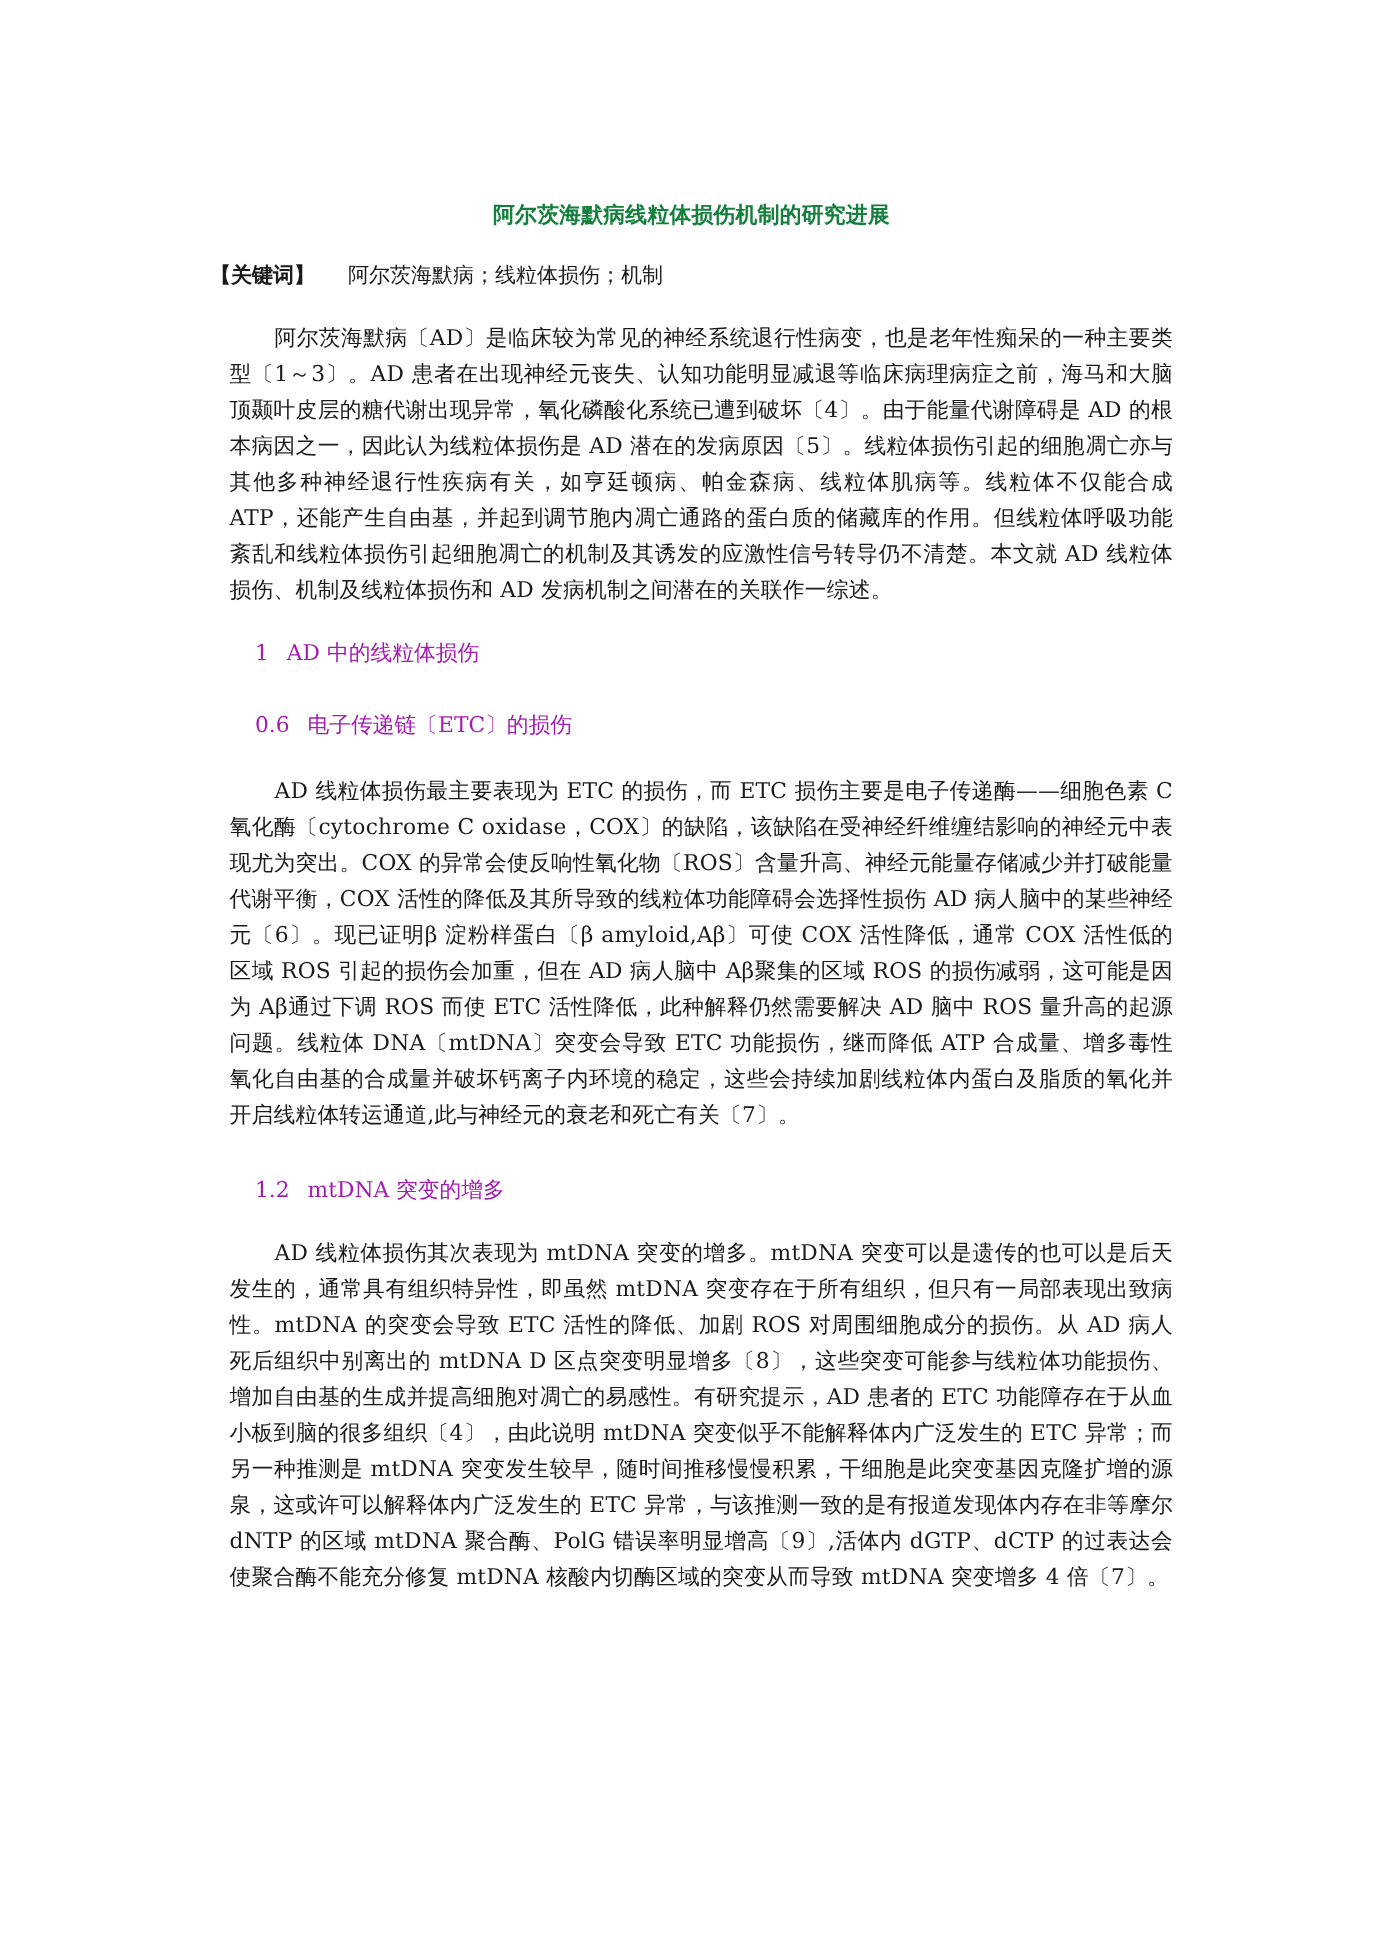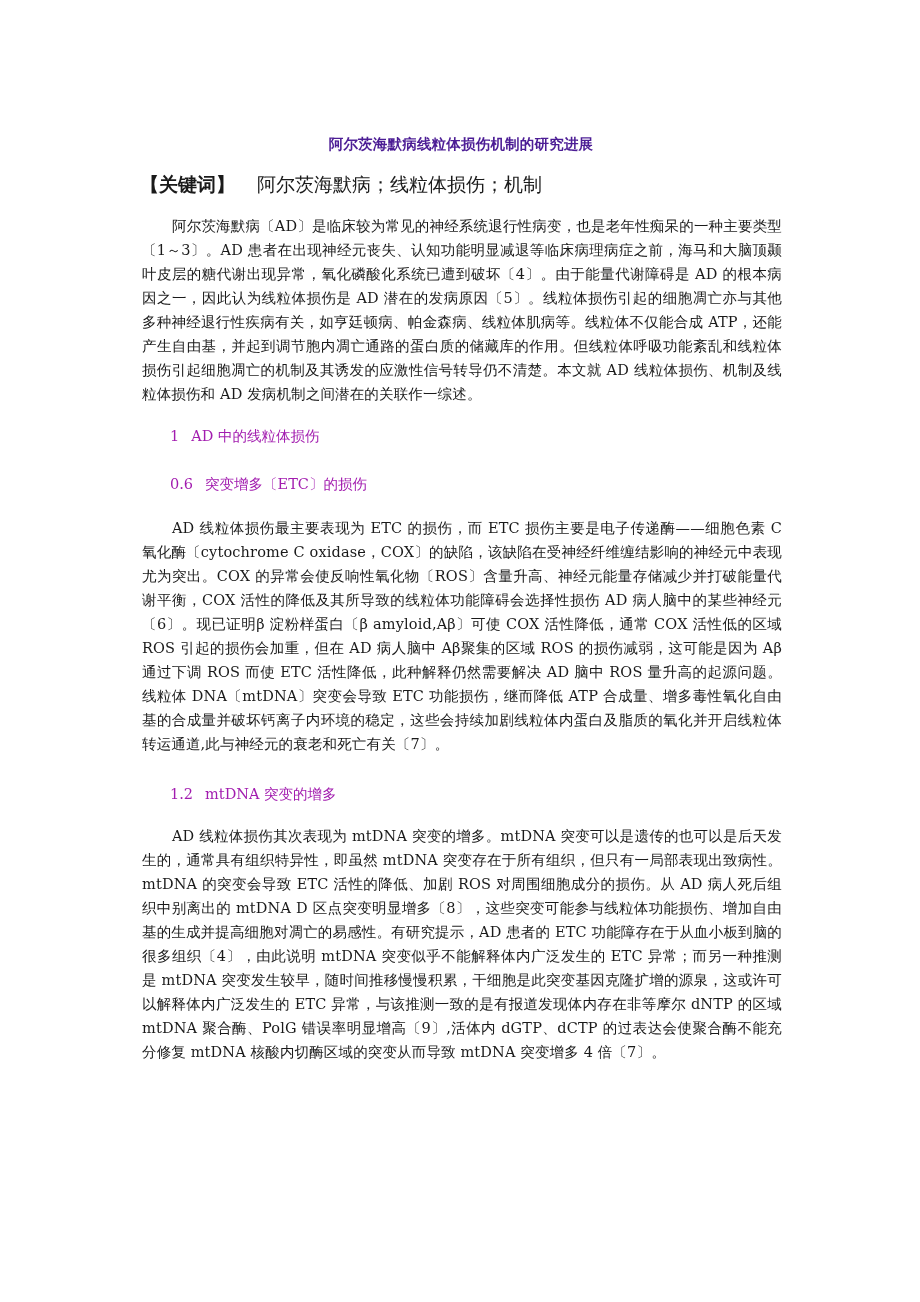--- a/index.html
+++ b/index.html
@@ -23,50 +23,50 @@
     position: absolute;
     left: 140px;
     top: 132px;
     width: 642px;
   }
 
   .doc-title {
     font-family: "DejaVu Serif", "Liberation Serif", serif;
     font-size: 14.5px;
     line-height: 24px;
-    color: #4c1d95;
+    color: #15803d;
     text-align: center;
     margin: 0 0 16px 0;
     letter-spacing: 0.2px;
   }
 
   .keywords {
     font-family: "DejaVu Serif", "Liberation Serif", serif;
-    font-size: 19px;
+    font-size: 14px;
     line-height: 24px;
     color: #1a1a1a;
     margin: 0 0 18px 0;
     text-align: left;
   }
 
   .kw-label {
     font-weight: 600;
   }
 
   .kw-gap {
     display: inline-block;
     width: 22px;
   }
 
   .para {
     font-family: "DejaVu Serif", "Liberation Serif", serif;
     font-size: 14.5px;
     line-height: 24px;
     color: #1a1a1a;
-    margin: 0 0 18px 2px;
+    margin: 0 0 18px 13px;
     text-align: justify;
     text-justify: inter-ideograph;
     text-indent: 30px;
     letter-spacing: 0.15px;
   }
 
   .heading {
     font-family: "DejaVu Serif", "Liberation Serif", serif;
     font-size: 14.5px;
     line-height: 24px;
@@ -97,21 +97,21 @@
       <span class="kw-label">【关键词】</span><span class="kw-gap"></span><span>阿尔茨海默病；线粒体损伤；机制</span>
     </p>
 
     <p class="para">阿尔茨海默病〔AD〕是临床较为常见的神经系统退行性病变，也是老年性痴呆的一种主要类型〔1～3〕。AD 患者在出现神经元丧失、认知功能明显减退等临床病理病症之前，海马和大脑顶颞叶皮层的糖代谢出现异常，氧化磷酸化系统已遭到破坏〔4〕。由于能量代谢障碍是 AD 的根本病因之一，因此认为线粒体损伤是 AD 潜在的发病原因〔5〕。线粒体损伤引起的细胞凋亡亦与其他多种神经退行性疾病有关，如亨廷顿病、帕金森病、线粒体肌病等。线粒体不仅能合成 ATP，还能产生自由基，并起到调节胞内凋亡通路的蛋白质的储藏库的作用。但线粒体呼吸功能紊乱和线粒体损伤引起细胞凋亡的机制及其诱发的应激性信号转导仍不清楚。本文就 AD 线粒体损伤、机制及线粒体损伤和 AD 发病机制之间潜在的关联作一综述。</p>
 
     <p class="heading h1-block">
       <span>1</span><span class="num-gap"></span><span>AD 中的线粒体损伤</span>
     </p>
 
     <p class="heading h2-block">
-      <span>0.6</span><span class="num-gap"></span><span>突变增多〔ETC〕的损伤</span>
+      <span>0.6</span><span class="num-gap"></span><span>电子传递链〔ETC〕的损伤</span>
     </p>
 
     <p class="para">AD 线粒体损伤最主要表现为 ETC 的损伤，而 ETC 损伤主要是电子传递酶——细胞色素 C 氧化酶〔cytochrome C oxidase，COX〕的缺陷，该缺陷在受神经纤维缠结影响的神经元中表现尤为突出。COX 的异常会使反响性氧化物〔ROS〕含量升高、神经元能量存储减少并打破能量代谢平衡，COX 活性的降低及其所导致的线粒体功能障碍会选择性损伤 AD 病人脑中的某些神经元〔6〕。现已证明β 淀粉样蛋白〔β amyloid,Aβ〕可使 COX 活性降低，通常 COX 活性低的区域 ROS 引起的损伤会加重，但在 AD 病人脑中 Aβ聚集的区域 ROS 的损伤减弱，这可能是因为 Aβ通过下调 ROS 而使 ETC 活性降低，此种解释仍然需要解决 AD 脑中 ROS 量升高的起源问题。线粒体 DNA〔mtDNA〕突变会导致 ETC 功能损伤，继而降低 ATP 合成量、增多毒性氧化自由基的合成量并破坏钙离子内环境的稳定，这些会持续加剧线粒体内蛋白及脂质的氧化并开启线粒体转运通道,此与神经元的衰老和死亡有关〔7〕。</p>
 
     <p class="heading h2-block-b">
       <span>1.2</span><span class="num-gap"></span><span>mtDNA 突变的增多</span>
     </p>
 
     <p class="para">AD 线粒体损伤其次表现为 mtDNA 突变的增多。mtDNA 突变可以是遗传的也可以是后天发生的，通常具有组织特异性，即虽然 mtDNA 突变存在于所有组织，但只有一局部表现出致病性。mtDNA 的突变会导致 ETC 活性的降低、加剧 ROS 对周围细胞成分的损伤。从 AD 病人死后组织中别离出的 mtDNA D 区点突变明显增多〔8〕，这些突变可能参与线粒体功能损伤、增加自由基的生成并提高细胞对凋亡的易感性。有研究提示，AD 患者的 ETC 功能障存在于从血小板到脑的很多组织〔4〕，由此说明 mtDNA 突变似乎不能解释体内广泛发生的 ETC 异常；而另一种推测是 mtDNA 突变发生较早，随时间推移慢慢积累，干细胞是此突变基因克隆扩增的源泉，这或许可以解释体内广泛发生的 ETC 异常，与该推测一致的是有报道发现体内存在非等摩尔 dNTP 的区域 mtDNA 聚合酶、PolG 错误率明显增高〔9〕,活体内 dGTP、dCTP 的过表达会使聚合酶不能充分修复 mtDNA 核酸内切酶区域的突变从而导致 mtDNA 突变增多 4 倍〔7〕。</p>
 

